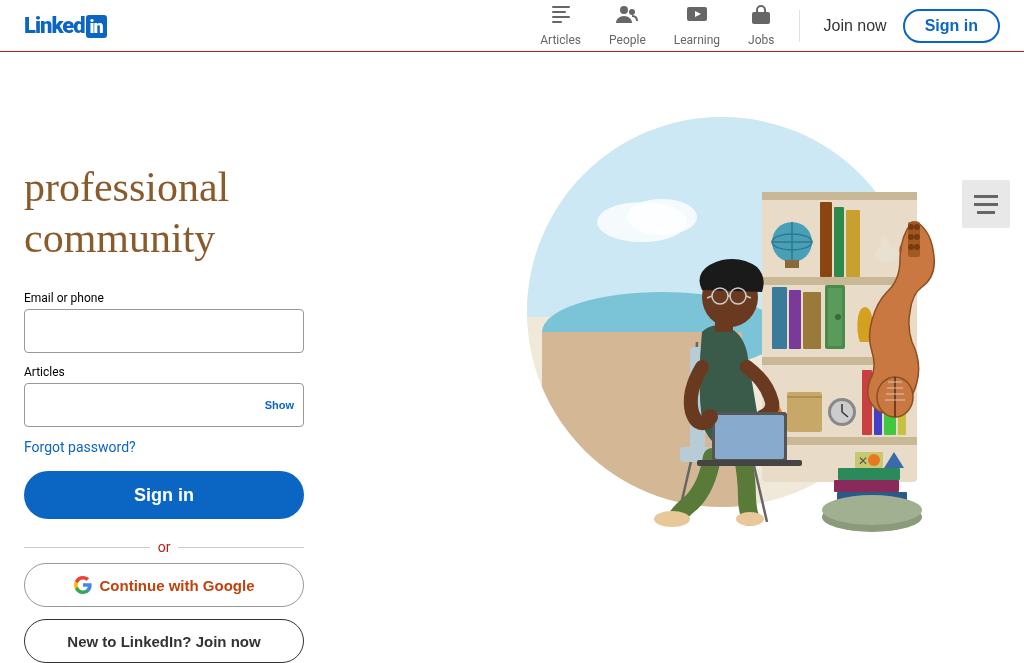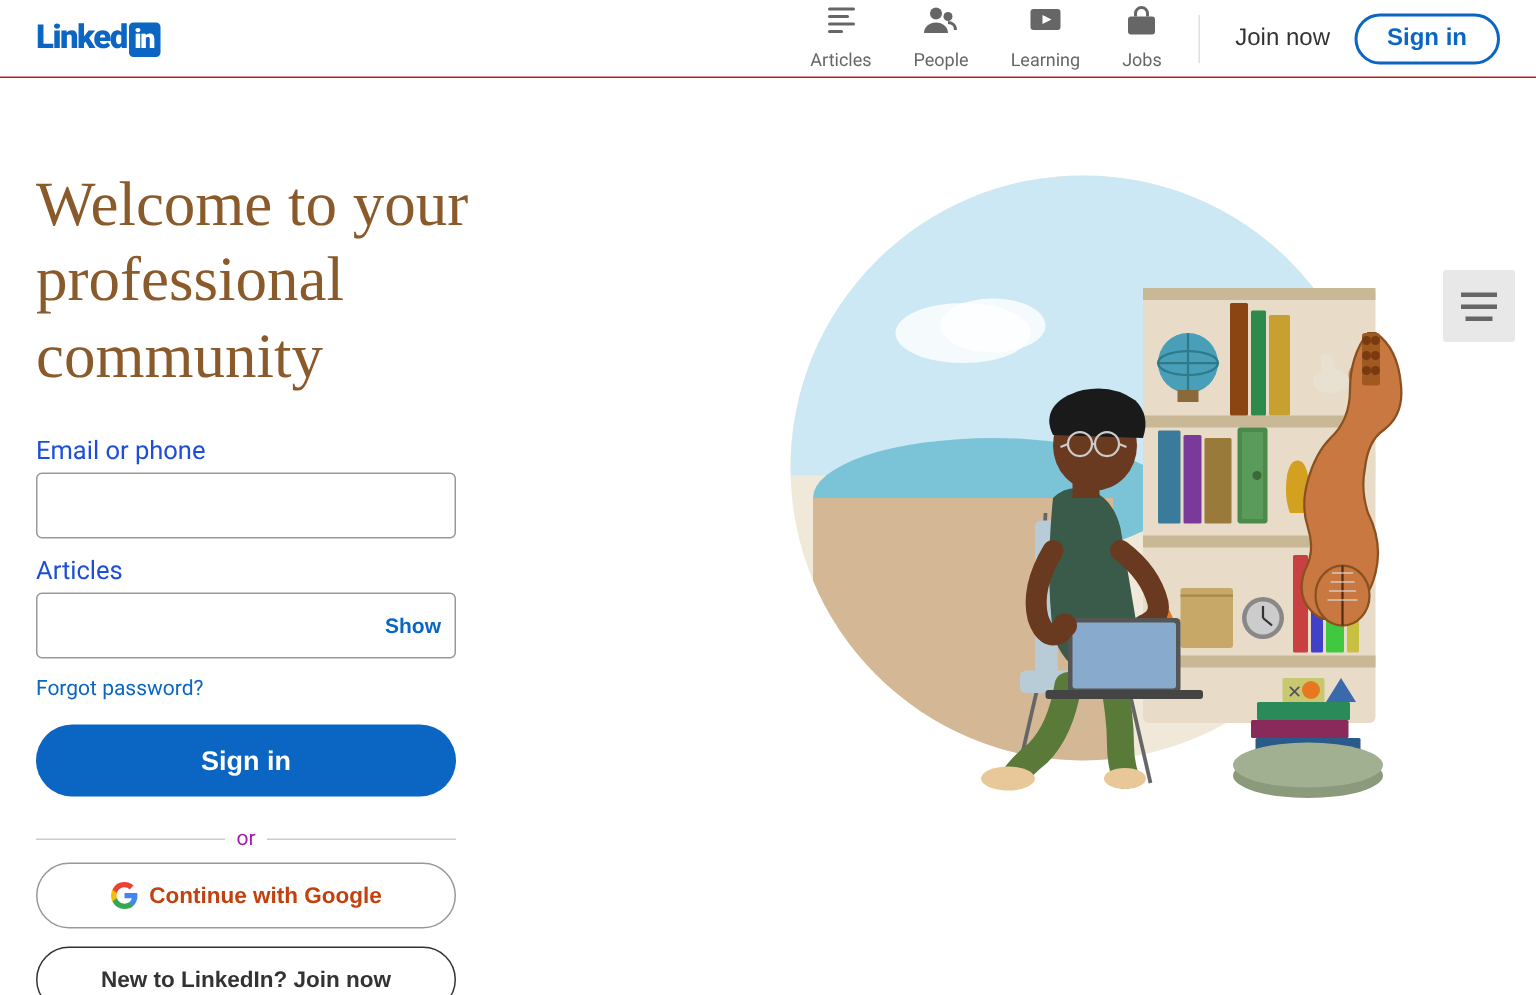--- a/index.html
+++ b/index.html
@@ -110,22 +110,22 @@
       color: #8b5a2b;
       line-height: 1.2;
       margin-bottom: 28px;
       font-family: Georgia, serif;
     }
     .form-group {
       margin-bottom: 12px;
     }
     .form-label {
       display: block;
-      font-size: 17px;
-      color: #1d4ed8;
+      font-size: 12px;
+      color: #000000;
       margin-bottom: 4px;
     }
     .form-input {
       width: 280px;
       height: 44px;
       border: 1px solid #999;
       border-radius: 4px;
       padding: 0 12px;
       font-size: 16px;
       outline: none;
@@ -145,21 +145,21 @@
     }
     .show-btn {
       position: absolute;
       right: 10px;
       top: 50%;
       transform: translateY(-50%);
       background: none;
       border: none;
       cursor: pointer;
       color: #0a66c2;
-      font-size: 14px;
+      font-size: 11px;
       font-weight: 600;
     }
     .forgot-link {
       display: block;
       color: #0a66c2;
       font-size: 14px;
       text-decoration: none;
       margin: 8px 0 16px;
       cursor: pointer;
     }
@@ -182,21 +182,21 @@
       width: 280px;
       margin: 8px 0;
       gap: 8px;
     }
     .divider-or .line {
       flex: 1;
       height: 1px;
       background: #ccc;
     }
     .divider-or span {
-      color: #a21caf;
+      color: #b91c1c;
       font-size: 14px;
     }
 
     .btn-google {
       width: 280px;
       height: 44px;
       background: white;
       border: 1px solid #999;
       border-radius: 24px;
       cursor: pointer;
@@ -322,21 +322,21 @@
       </nav>
     </div>
   </div>
 </header>
 
 <main>
   <div class="main-content">
 
     <div class="left-section">
       <h1 class="headline">
-        <span>Welcome to your</span><br>
+        <br>
         <span>professional community</span>
       </h1>
       <div class="form-group">
         <label class="form-label">Email or phone</label>
         <input class="form-input" type="text" style="">
       </div>
       <div class="form-group">
         <label class="form-label">Articles</label>
         <div class="password-container">
           <input class="password-input" type="password" style="">

